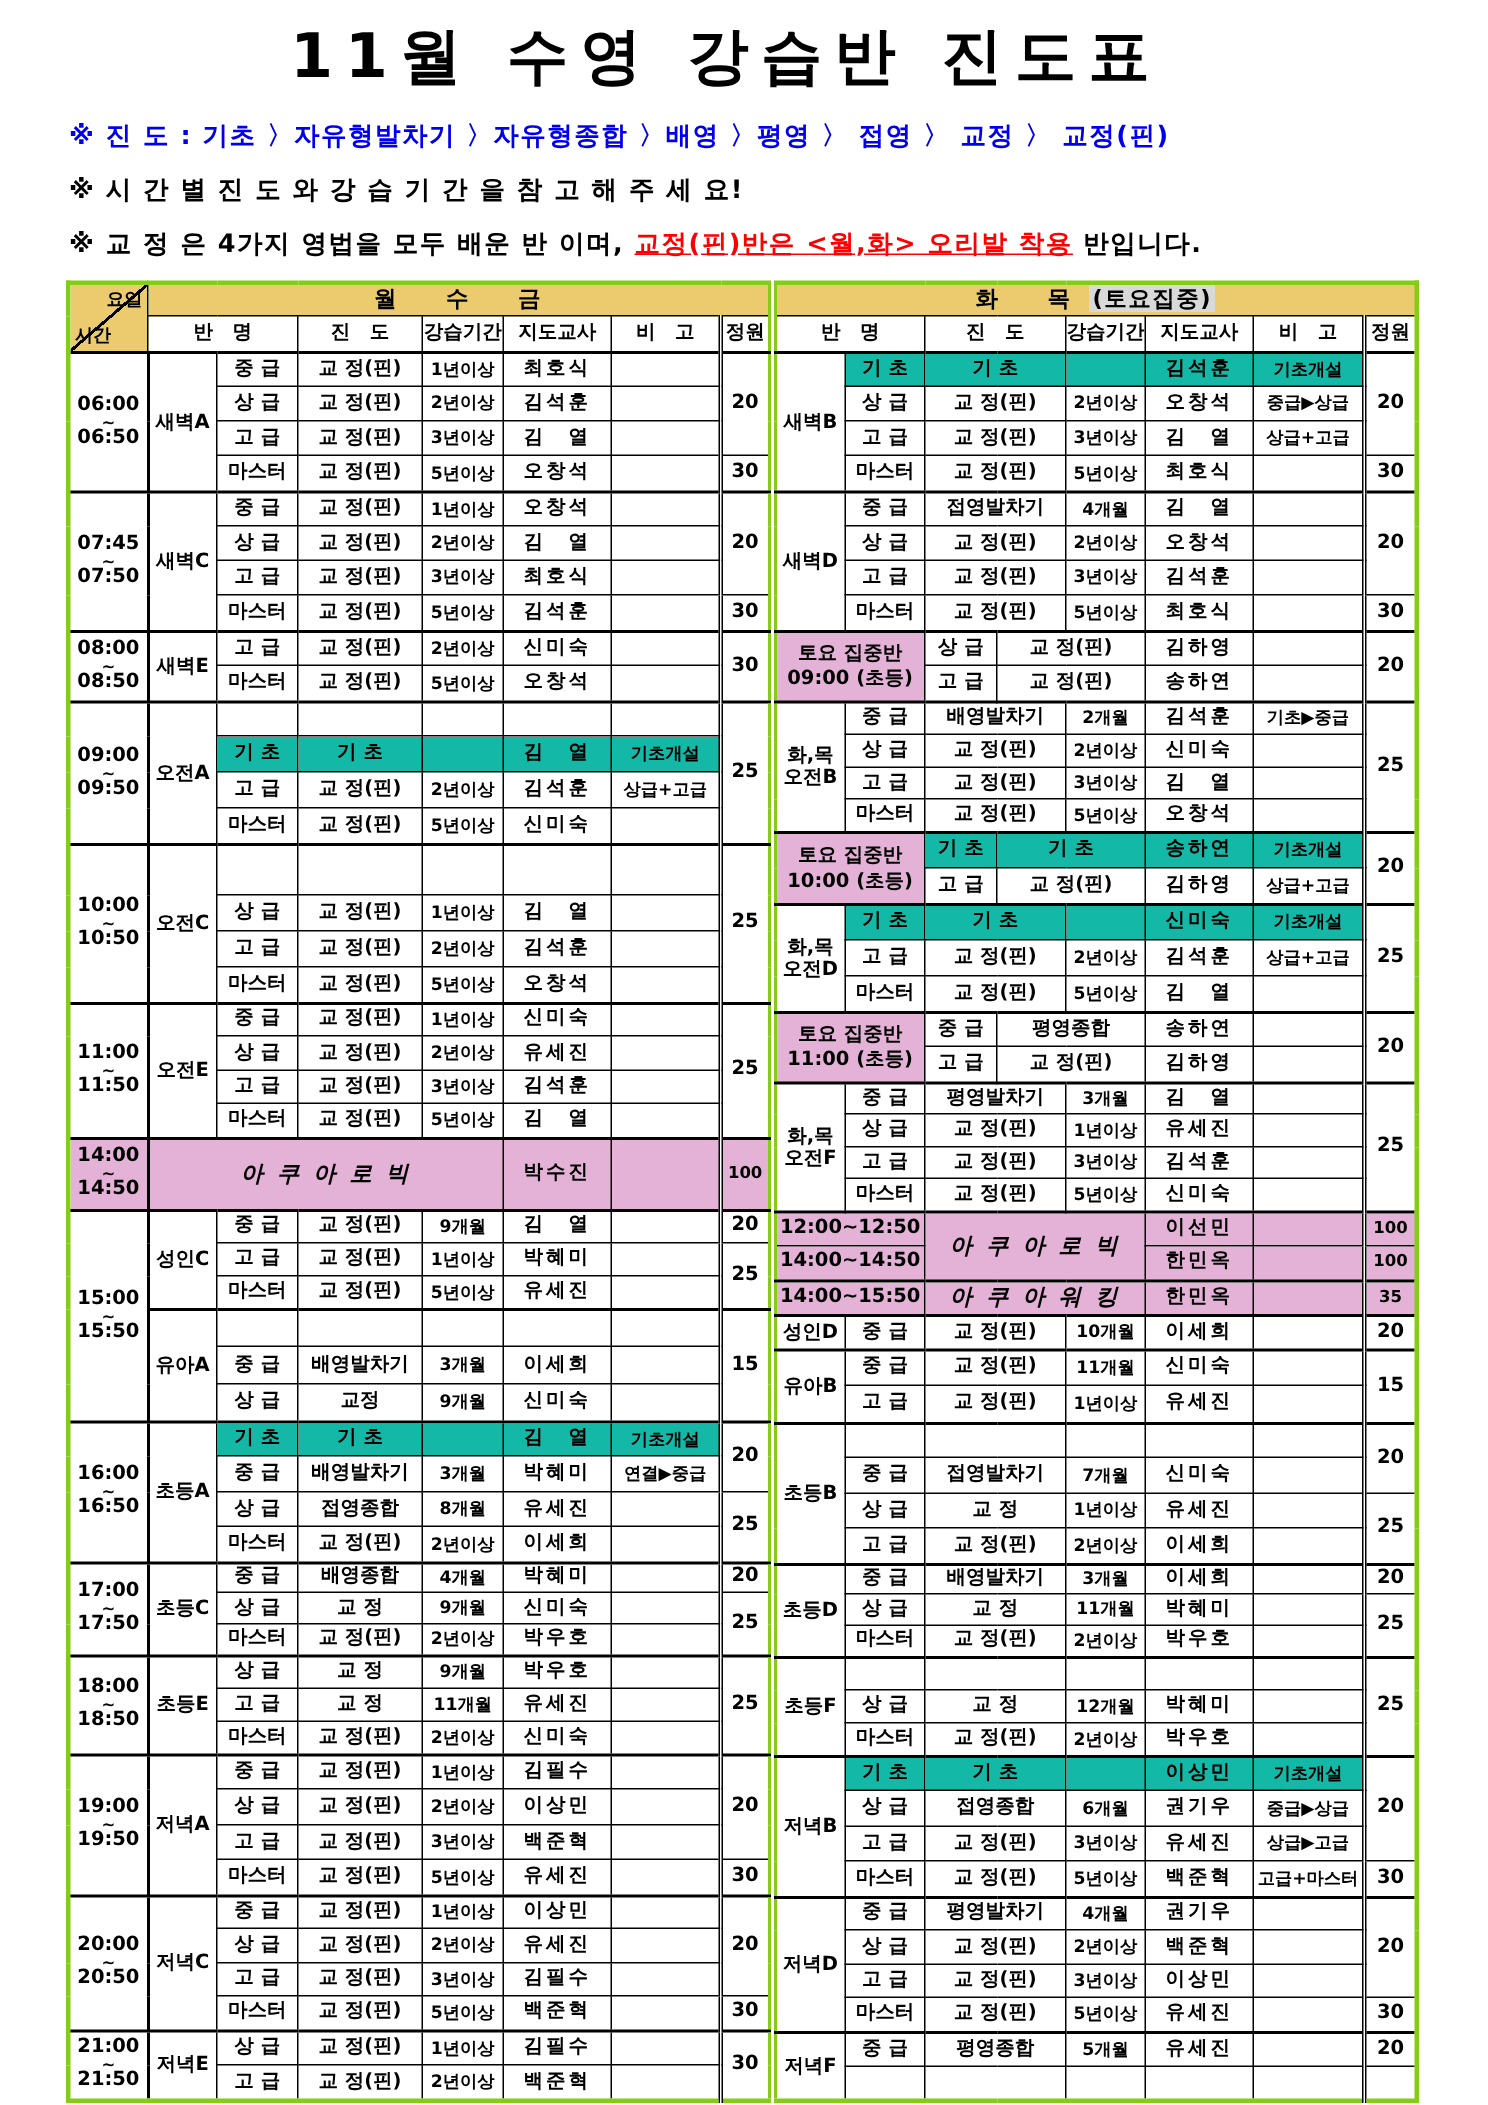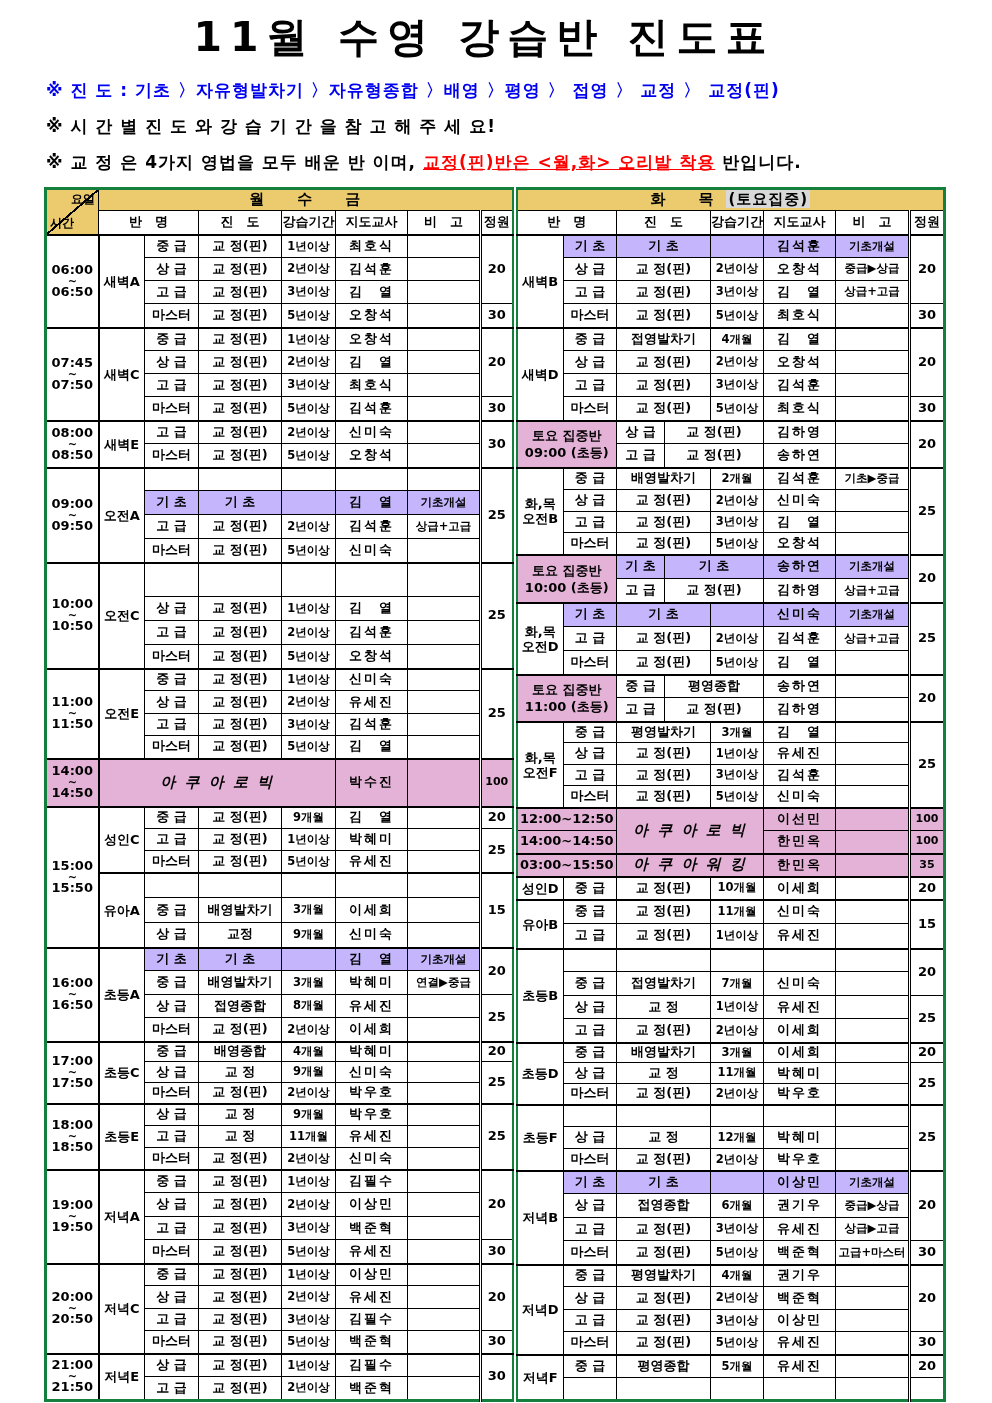--- a/index.html
+++ b/index.html
@@ -3,37 +3,37 @@
 <meta charset="utf-8">
 <style>
   html,body{margin:0;padding:0;background:#fff;color:#000;}
   body{width:992px;font-family:"DejaVu Sans","Liberation Sans",sans-serif;}
   .page{padding:6px 0 20px 44px;width:930px;}
   .title{font-size:41px;font-weight:900;letter-spacing:8px;text-align:center;width:880px;margin:4px 0 14px 0;}
   .note{font-weight:bold;font-size:17px;margin:0 0 13px 2px;letter-spacing:1px;white-space:nowrap;}
   .note.blue{color:#0000EE;}
   .note .red{color:#FF0000;text-decoration:underline;}
   .tables{display:flex;align-items:flex-start;}
-  table{border-collapse:collapse;table-layout:fixed;border:3px solid #15803d;}
+  table{border-collapse:collapse;table-layout:fixed;border:3px solid #84cc16;}
   #t-left{border-right-width:2px;}
   #t-right{border-left-width:2px;margin-left:2px;}
   td{border:1px solid #000;text-align:center;vertical-align:middle;padding:0;
      font-weight:bold;font-size:13px;line-height:1.15;overflow:hidden;white-space:nowrap;}
   .day{background:#EBCB6E;font-size:15px;letter-spacing:1px;}
   .colh{font-size:13px;background:#fff;text-align:center;}
   .corner{background:#EBCB6E;position:relative;}
   .corner .diag{position:absolute;inset:0;
      background:linear-gradient(to bottom right,transparent calc(50% - 1px),#000 calc(50% - 1px),#000 calc(50% + 1px),transparent calc(50% + 1px));}
   .corner .tl{position:absolute;top:3px;right:3px;font-size:12px;}
   .corner .bl{position:absolute;bottom:3px;left:3px;font-size:12px;}
   .graybadge{background:#D9D9D9;margin-left:12px;padding:0 2px;}
   .bt2{border-top:2px solid #000;}
   .br2{border-right:2px solid #000;}
   .bl3{border-left:3px double #000;}
-  .yel{background:#c4b5fd;}
+  .yel{background:#14b8a6;}
   .pink{background:#E4B2D6;}
   .time{font-size:13px;}
   .tilde{line-height:7px;font-size:11px;}
   .group{font-size:13px;line-height:15px;}
   .lvl{font-size:13px;}
   .prog{font-size:13px;}
   .per{font-size:11.5px;}
   .tea{letter-spacing:2px;}
   .note-cell{font-size:11.5px;}
   .quota{font-size:13px;}
@@ -799,21 +799,21 @@
             <td class="pink note-cell bt2"></td>
             <td class="pink bl3 quota big bt2">100</td>
           </tr>
           <tr style="height: 23px;">
             <td class="pink time-range" colspan="2">14:00~14:50</td>
             <td class="pink tea">한민옥</td>
             <td class="pink note-cell"></td>
             <td class="pink bl3 quota big">100</td>
           </tr>
           <tr style="height: 23px;">
-            <td class="pink time-range bt2" colspan="2">03:00~15:50</td>
+            <td class="pink time-range bt2" colspan="2">14:00~15:50</td>
             <td class="pink aqua-label bt2" rowspan="1" colspan="3">아 쿠 아 워 킹</td>
             <td class="pink tea bt2">한민옥</td>
             <td class="pink note-cell bt2"></td>
             <td class="pink bl3 quota big bt2">35</td>
           </tr>
           <tr style="height: 23px;">
             <td class="group bt2" rowspan="1">
               <div>성인D</div>
             </td>
             <td class="lvl bt2">중 급</td>

